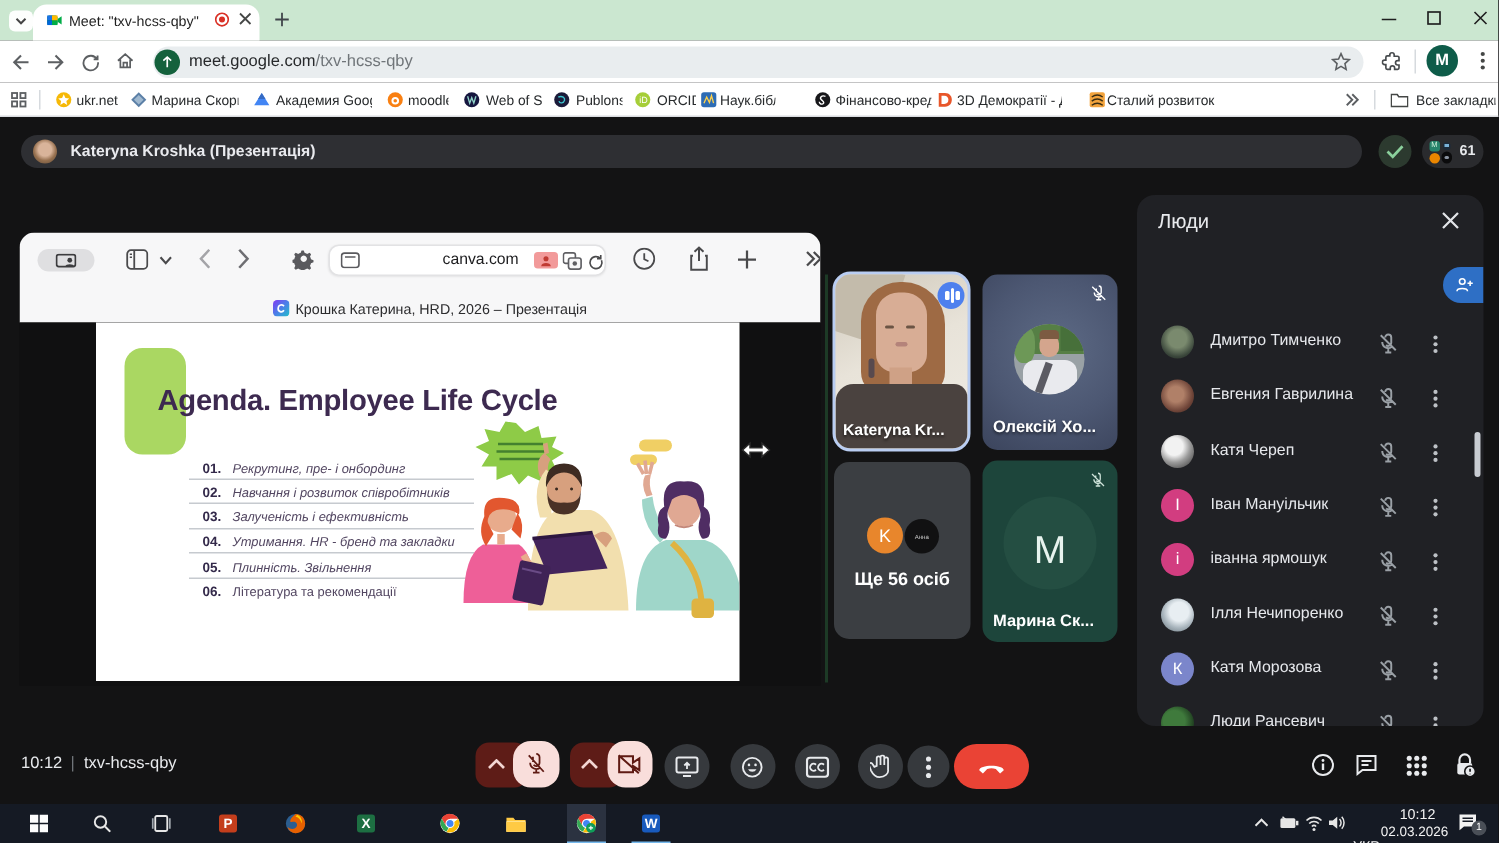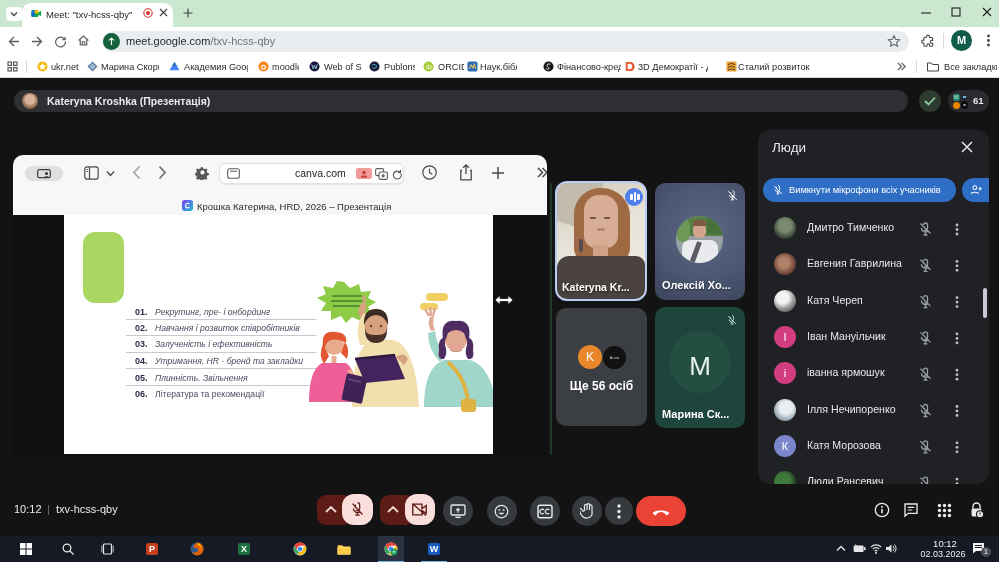--- a/index.html
+++ b/index.html
@@ -252,20 +252,21 @@
       </defs>
       <rect x="0" y="0" width="24" height="24" rx="6" fill="url(#cv)"></rect>
       <path d="M16 9 C14 6 8 6.5 7.5 12 C7 17 13 19 16 15" stroke="#fff" stroke-width="2.4" fill="none"></path>
     </svg>
   <div class="abs" style="left:184px;top:46px;font-size:9.5px;color:#2c2c2e;">Крошка Катерина, HRD, 2026 – Презентація</div>
 
   <div class="abs" style="left:0;top:60px;width:534px;height:242px;background:#101011;"></div>
 
   <div class="abs" id="slide" style="left:51px;top:60px;width:429px;height:239px;background:#ffffff;overflow:hidden;">
     <div class="abs" style="left:19px;top:17px;width:41px;height:71px;background:#aad762;border-radius:12px;"></div>
+    <div class="abs" style="left:41px;top:41px;font-size:19.5px;font-weight:800;color:#3d2a50;letter-spacing:-0.2px;">Agenda. Employee Life Cycle</div>
     <div class="abs" style="left:71px;top:92px;font-size:9px;font-weight:bold;color:#33294a;text-align:right;">01.</div>
     <div class="abs" style="left:91px;top:92px;font-size:8.6px;font-style:italic;color:#524661;">Рекрутинг, пре- і онбординг</div>
     <div class="abs" style="left:62px;top:103.5px;width:190px;height:1px;background:#c6cacf;"></div>
     <div class="abs" style="left:71px;top:108px;font-size:9px;font-weight:bold;color:#33294a;">02.</div>
     <div class="abs" style="left:91px;top:108px;font-size:8.6px;font-style:italic;color:#524661;">Навчання і розвиток співробітників</div>
     <div class="abs" style="left:62px;top:120px;width:190px;height:1px;background:#c6cacf;"></div>
     <div class="abs" style="left:71px;top:124px;font-size:9px;font-weight:bold;color:#33294a;">03.</div>
     <div class="abs" style="left:91px;top:124px;font-size:8.6px;font-style:italic;color:#524661;">Залученість і ефективність</div>
     <div class="abs" style="left:62px;top:136.5px;width:190px;height:1px;background:#c6cacf;"></div>
     <div class="abs" style="left:71px;top:141px;font-size:9px;font-weight:bold;color:#33294a;">04.</div>
@@ -373,26 +374,20 @@
       <path d="M12 3 a3 3 0 0 1 3 3 v5 a3 3 0 0 1 -5.4 1.8 M9 6 v3 M6.5 11 a5.5 5.5 0 0 0 9.5 3.8 M12 16.5 V20 M9 20 h6 M4 4 L20 20" stroke="#cfe3da" stroke-width="1.7" fill="none"></path>
     </svg>
   <div class="abs" style="left:7px;top:101px;font-size:11px;font-weight:bold;color:#fff;">Марина Ск...</div>
 </div>
 
 <div class="abs" id="panel" style="left:758px;top:130px;width:231px;height:354px;background:#202125;border-radius:12px;overflow:hidden;">
   <div class="abs" style="left:14px;top:10px;font-size:13.5px;color:#e8eaed;">Люди</div>
   <svg class="abs" style="left:203px;top:11px;" width="12" height="12" viewBox="0 0 12 12">
       <path d="M1 1 L11 11 M11 1 L1 11" stroke="#e2e4e8" stroke-width="1.5"></path>
     </svg>
-  <div class="abs" style="left:5px;top:47.5px;width:192.5px;height:24.5px;background:#2e6fc5;border-radius:12.5px;">
-    <svg class="abs" style="left:9px;top:6px;" width="12" height="12" viewBox="0 0 24 24">
-        <path d="M12 3 a3 3 0 0 1 3 3 v5 a3 3 0 0 1 -5.4 1.8 M9 6 v3 M6.5 11 a5.5 5.5 0 0 0 9.5 3.8 M12 16.5 V20 M9 20 h6 M4 4 L20 20" stroke="#fff" stroke-width="1.8" fill="none"></path>
-      </svg>
-    <div class="abs" style="left:26px;top:7px;font-size:9.3px;color:#fff;">Вимкнути мікрофони всіх учасників</div>
-  </div>
   <div class="abs" style="left:204px;top:47.5px;width:27px;height:24.5px;background:#2e6fc5;border-radius:12.5px 0 0 12.5px;">
     <svg class="abs" style="left:7px;top:5px;" width="14" height="14" viewBox="0 0 24 24">
         <circle cx="10" cy="8" r="3.2" fill="none" stroke="#fff" stroke-width="1.8"></circle>
         <path d="M4 19 c0-4 12-4 12 0 M19 7 v6 M16 10 h6" stroke="#fff" stroke-width="1.8" fill="none"></path>
       </svg>
   </div>
   <div id="rows" style="position:absolute;left:0;top:87px;width:231px;height:267px;font-size:10.6px;color:#e6e8ec;">
     <div class="abs" style="left:16px;top:0px;width:22px;height:22px;border-radius:50%;background:radial-gradient(circle at 50% 40%,#7a8a6e 0 35%,#39453a 70%,#23291f 100%);"></div>
     <div class="abs" style="left:49px;top:4px;">Дмитро Тимченко</div>
     <div class="abs" style="left:16px;top:36.3px;width:22px;height:22px;border-radius:50%;background:radial-gradient(circle at 45% 45%,#b08068 0 30%,#6e4438 65%,#3c241e 100%);"></div>

